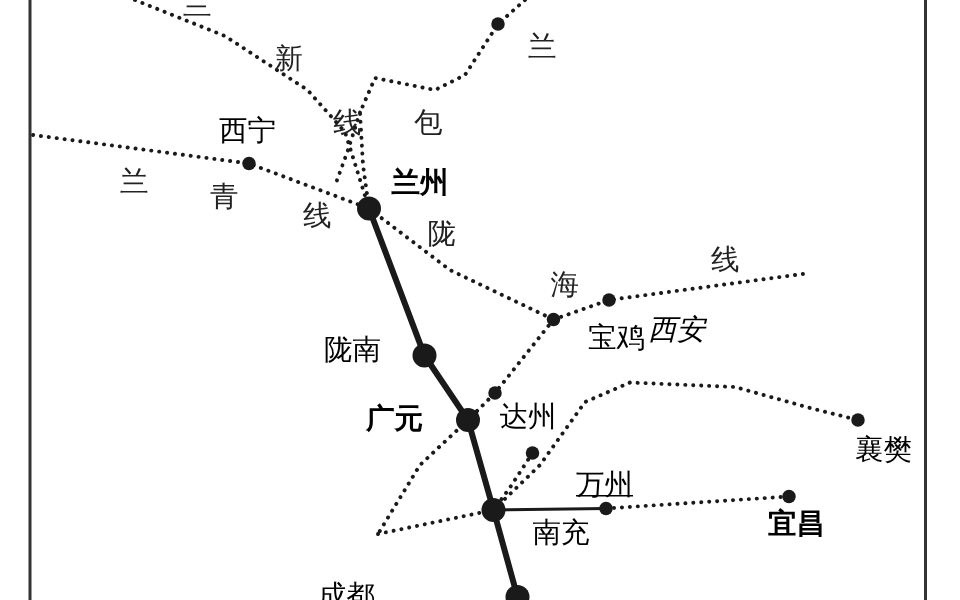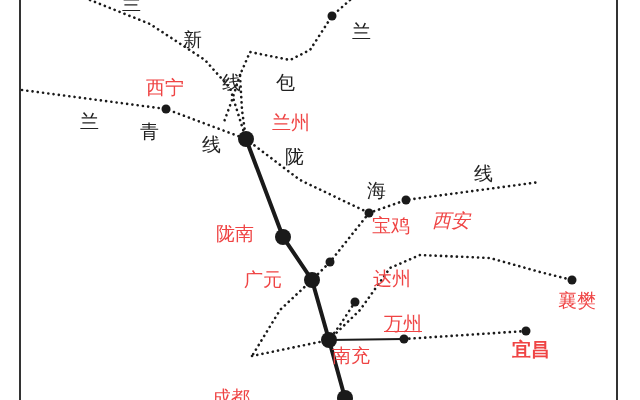--- a/index.html
+++ b/index.html
@@ -1,19 +1,19 @@
 <!DOCTYPE html>
 <html><head>
 <meta charset="utf-8">
 <style>
   html, body { margin: 0; padding: 0; background: #ffffff; }
   body { width: 640px; height: 400px; overflow: hidden; position: relative;
          font-family: "DejaVu Serif", "Liberation Serif", serif; }
   #map { position: absolute; left: 0; top: 0; width: 640px; height: 400px; }
-  .lbl { position: absolute; font-size: 19px; color: #ef4444; line-height: 1; white-space: nowrap; }
+  .lbl { position: absolute; font-size: 19px; color: #000000; line-height: 1; white-space: nowrap; }
   .lbl.line { color: #222; }
   .frame-l { position: absolute; left: 19px; top: 0; width: 2px; height: 400px; background: #333; }
   .frame-r { position: absolute; left: 616px; top: 0; width: 2px; height: 400px; background: #333; }
 </style>
 </head>
 <body>
 
 <div id="map">
   <svg id="svg" width="640" height="400">
       <polyline points="90,0 150,24 205,60 230,88 246,139" fill="none" stroke="#1a1a1a" stroke-width="2.6" stroke-linecap="round" stroke-dasharray="0.1 5.2"></polyline>
@@ -49,29 +49,29 @@
   <div class="frame-r"></div>
   <div id="labels">
       <div class="lbl line" style="left: 122px; top: -6px;">兰</div>
       <div class="lbl line" style="left: 183px; top: 30px;">新</div>
       <div class="lbl line" style="left: 352px; top: 22px;">兰</div>
       <div class="lbl city" style="left: 146px; top: 78px;">西宁</div>
       <div class="lbl line" style="left: 222px; top: 73px;">线</div>
       <div class="lbl line" style="left: 276px; top: 73px;">包</div>
       <div class="lbl line" style="left: 80px; top: 112px;">兰</div>
       <div class="lbl line" style="left: 140px; top: 122px;">青</div>
-      <div class="lbl city" style="left: 272px; top: 113px;">兰州</div>
+      <div class="lbl city" style="left: 261px; top: 113px; font-weight: bold;">兰州</div>
       <div class="lbl line" style="left: 202px; top: 135px;">线</div>
       <div class="lbl line" style="left: 285px; top: 147px;">陇</div>
       <div class="lbl line" style="left: 367px; top: 181px;">海</div>
       <div class="lbl line" style="left: 474px; top: 164px;">线</div>
-      <div class="lbl city" style="left: 372px; top: 216px;">宝鸡</div>
+      <div class="lbl city" style="left: 392px; top: 216px;">宝鸡</div>
       <div class="lbl city" style="left: 432px; top: 211px; font-style: italic;">西安</div>
       <div class="lbl city" style="left: 216px; top: 224px;">陇南</div>
-      <div class="lbl city" style="left: 244px; top: 270px;">广元</div>
-      <div class="lbl city" style="left: 333px; top: 269px; margin-left: 40px;">达州</div>
-      <div class="lbl city" style="left: 558px; top: 291px;">襄樊</div>
+      <div class="lbl city" style="left: 244px; top: 270px; font-weight: bold;">广元</div>
+      <div class="lbl city" style="left: 333px; top: 269px;">达州</div>
+      <div class="lbl city" style="left: 570px; top: 291px;">襄樊</div>
       <div class="lbl city" style="left: 384px; top: 314px; text-decoration: underline;">万州</div>
       <div class="lbl city" style="left: 512px; top: 340px; font-weight: bold;">宜昌</div>
-      <div class="lbl city" style="left: 332px; top: 346px;">南充</div>
+      <div class="lbl city" style="left: 355px; top: 346px;">南充</div>
       <div class="lbl city" style="left: 212px; top: 388px; text-decoration: underline;">成都</div>
     </div>
 </div>
 
 </body></html>

